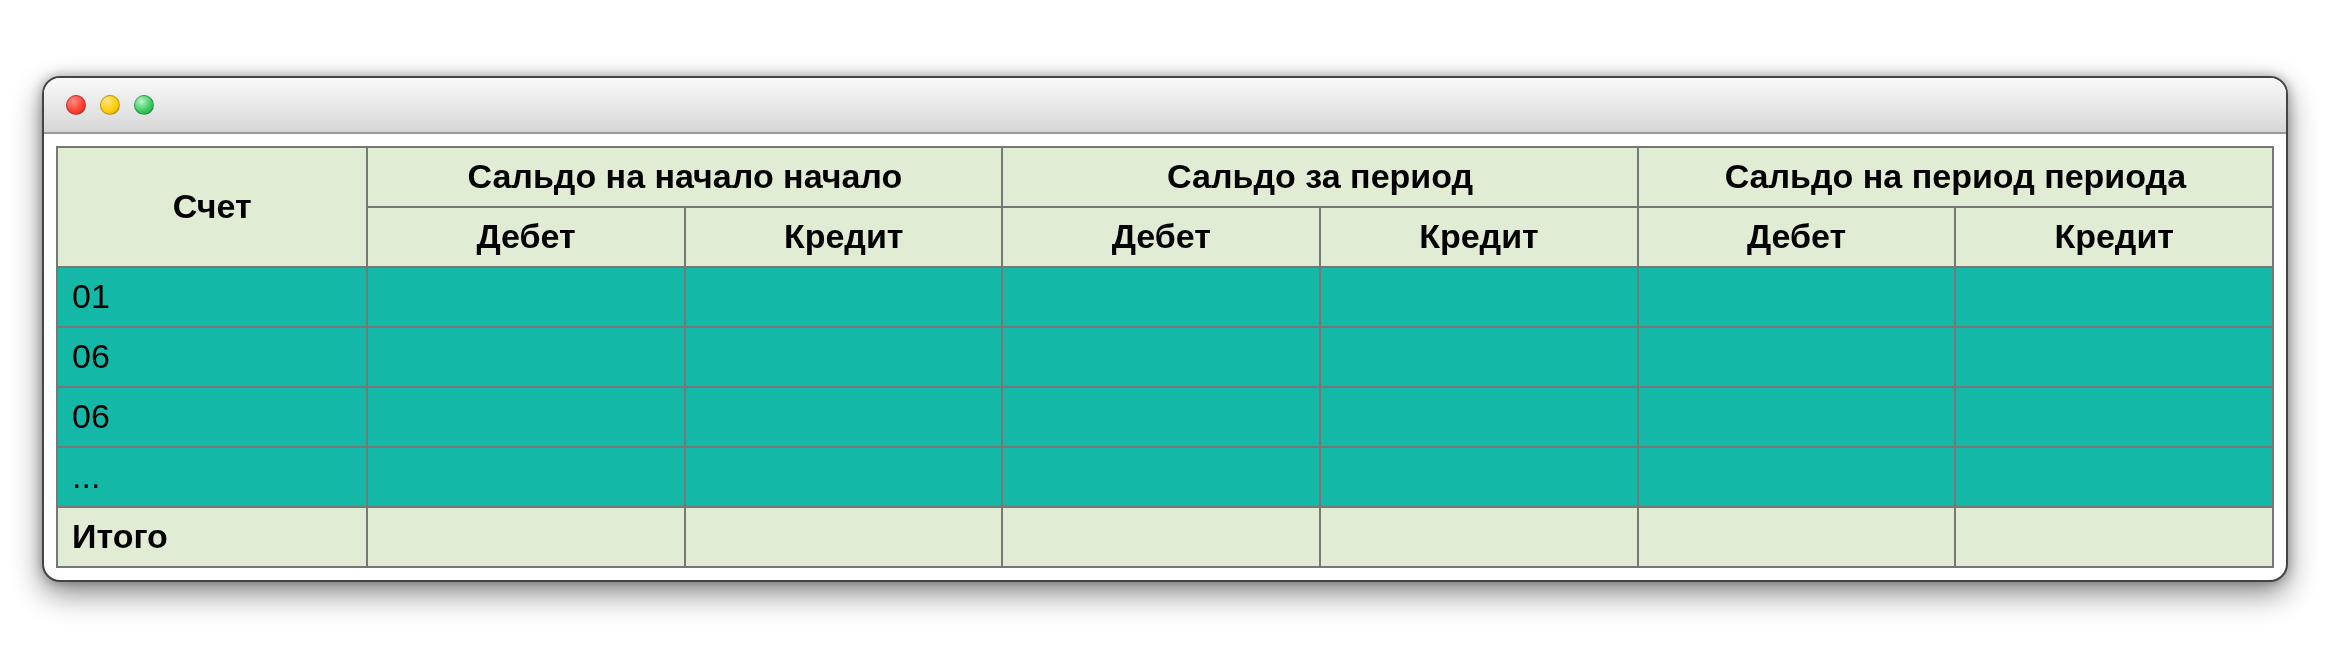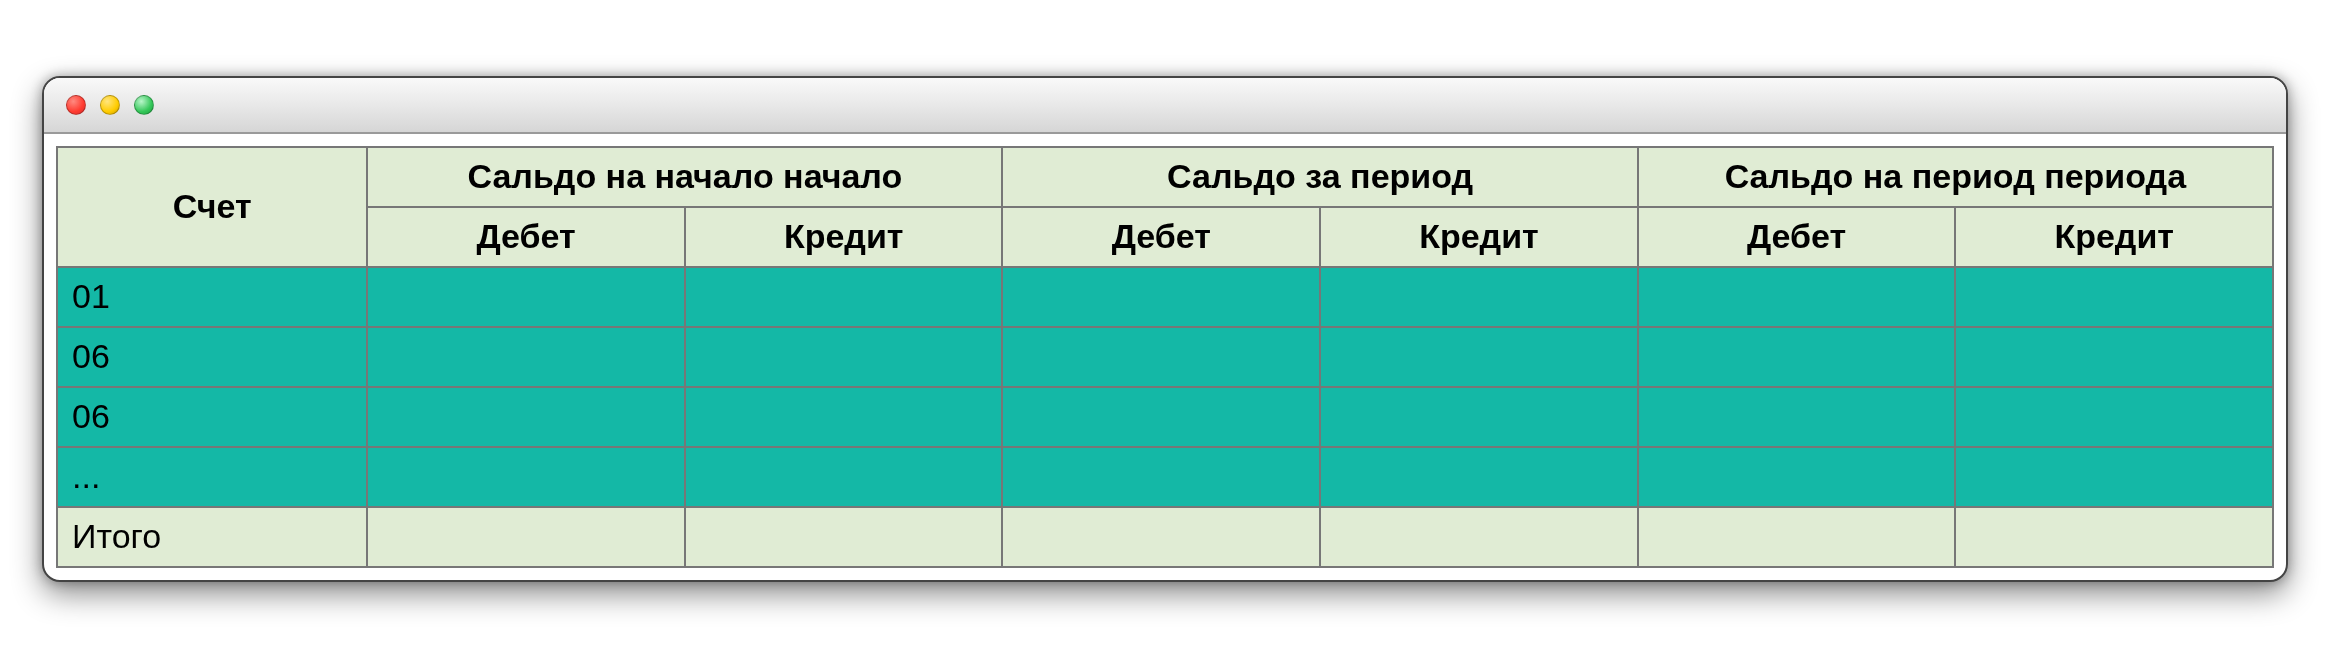--- a/index.html
+++ b/index.html
@@ -74,21 +74,21 @@
   }
   table.grid td {
     background: #14b8a6;
     text-align: left;
     font-weight: normal;
   }
   tr.total-row td {
     background: #e0ecd4;
   }
   tr.total-row td.total-label {
-    font-weight: normal;
+    font-weight: bold;
   }
   col.col-account { width: 14.0%; }
   col.col-sub     { width: 14.333%; }
 </style>
 </head>
 <body>
 
 <div class="stage">
   <div class="window">
     <div class="titlebar">

